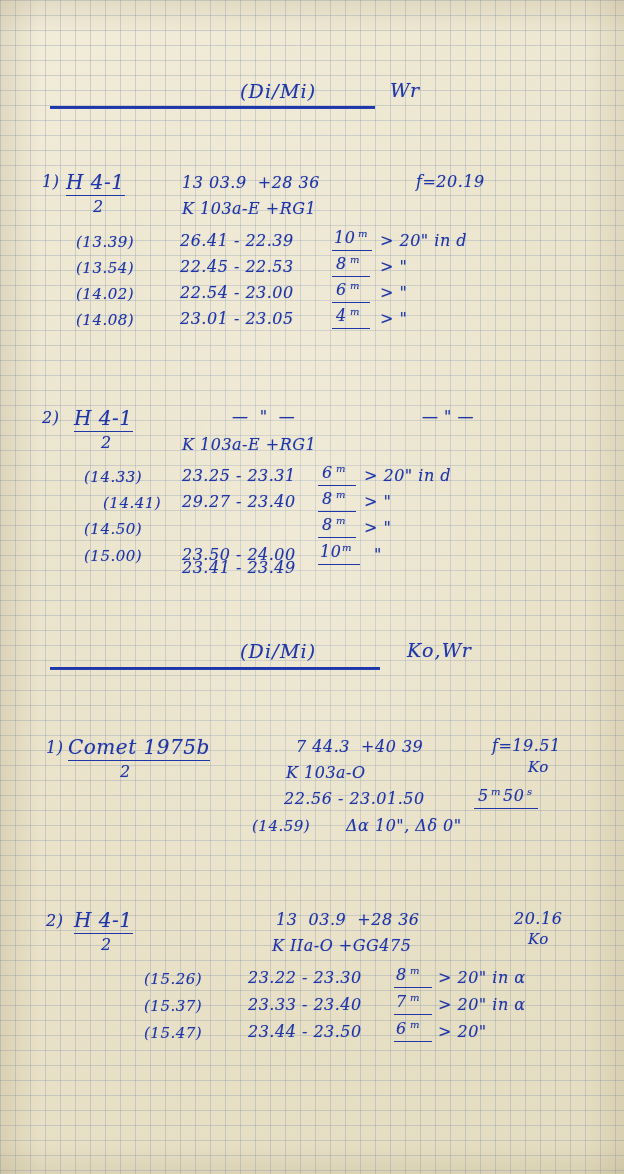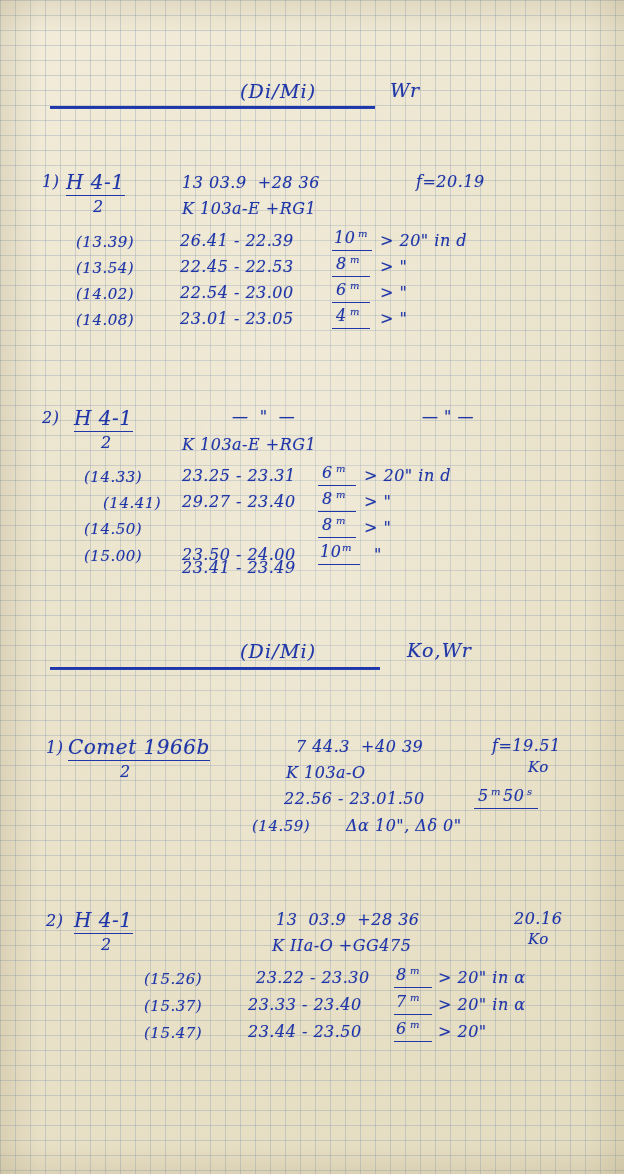--- a/index.html
+++ b/index.html
@@ -153,21 +153,21 @@
   <div class="ink md" style="left:320px; top:542px;">10</div>
   <div class="ink sup" style="left:342px; top:542px;">m</div>
   <div class="frac-line" style="left:318px; top:564px; width:42px;"></div>
   <div class="ink md" style="left:374px; top:545px;">"</div>
 
   <div class="ink hdr" style="left:240px; top:640px;">(Di/Mi)</div>
   <div class="ink hdr" style="left:396px; top:639px;margin-left:11px;">Ko,Wr</div>
   <div class="hdr-ul" style="left:50px; top:667px; width:330px;"></div>
 
   <div class="ink md" style="left:46px; top:738px;">1)</div>
-  <div class="ink lg ul" style="left:68px; top:735px;">Comet 1966b</div>
+  <div class="ink lg ul" style="left:68px; top:735px;">Comet 1975b</div>
   <div class="ink md" style="left:120px; top:762px;">2</div>
   <div class="ink md" style="left:296px; top:737px;">7 44.3  +40 39</div>
   <div class="ink md" style="left:492px; top:736px;">f=19.51</div>
   <div class="ink sm" style="left:528px; top:758px;">Ko</div>
   <div class="ink md" style="left:286px; top:763px;">K 103a-O</div>
 
   <div class="ink md" style="left:284px; top:789px;">22.56 - 23.01.50</div>
   <div class="ink md" style="left:478px; top:786px;">5</div>
   <div class="ink sup" style="left:491px; top:786px;">m</div>
   <div class="ink md" style="left:503px; top:786px;">50</div>
@@ -179,21 +179,21 @@
 
   <div class="ink md" style="left:46px; top:911px;">2)</div>
   <div class="ink lg ul" style="left:74px; top:908px;">H 4-1</div>
   <div class="ink md" style="left:101px; top:935px;">2</div>
   <div class="ink md" style="left:276px; top:910px;">13  03.9  +28 36</div>
   <div class="ink md" style="left:514px; top:909px;">20.16</div>
   <div class="ink sm" style="left:528px; top:930px;">Ko</div>
   <div class="ink md" style="left:272px; top:936px;">K IIa-O +GG475</div>
 
   <div class="ink sm" style="left:144px; top:970px;">(15.26)</div>
-  <div class="ink md" style="left:256px; top:968px;text-align:right;">23.22 - 23.30</div>
+  <div class="ink md" style="left:248px; top:968px;text-align:right;">23.22 - 23.30</div>
   <div class="ink md" style="left:396px; top:965px;">8</div>
   <div class="ink sup" style="left:410px; top:965px;">m</div>
   <div class="frac-line" style="left:394px; top:987px; width:38px;"></div>
   <div class="ink md" style="left:438px; top:968px;">&gt; 20" in α</div>
 
   <div class="ink sm" style="left:144px; top:997px;">(15.37)</div>
   <div class="ink md" style="left:248px; top:995px;">23.33 - 23.40</div>
   <div class="ink md" style="left:396px; top:992px;">7</div>
   <div class="ink sup" style="left:410px; top:992px;">m</div>
   <div class="frac-line" style="left:394px; top:1014px; width:38px;"></div>

